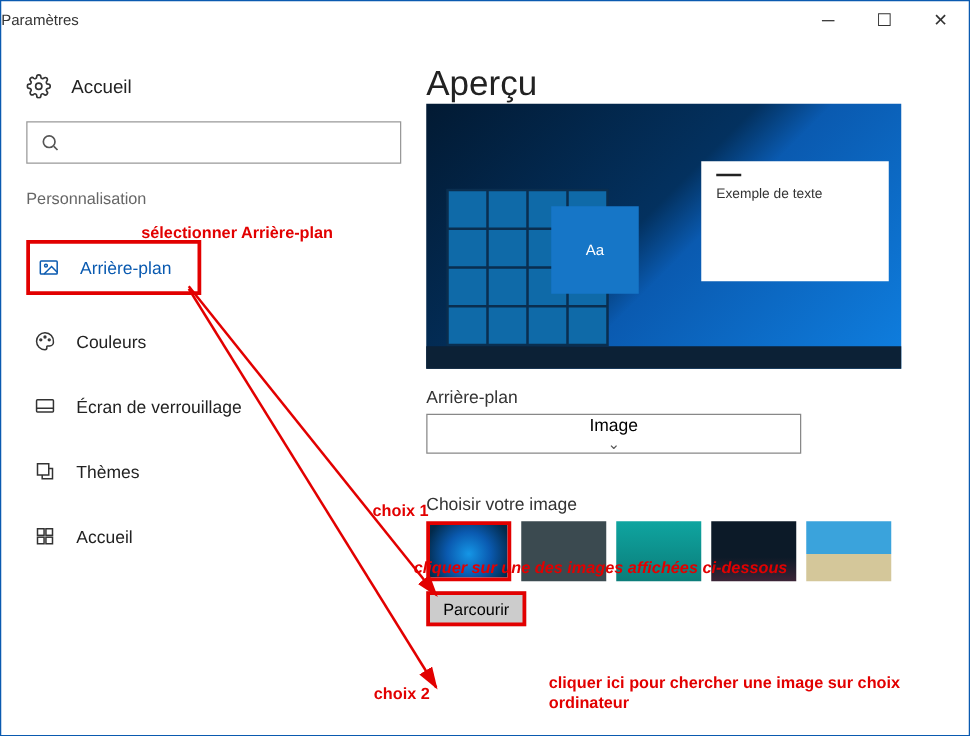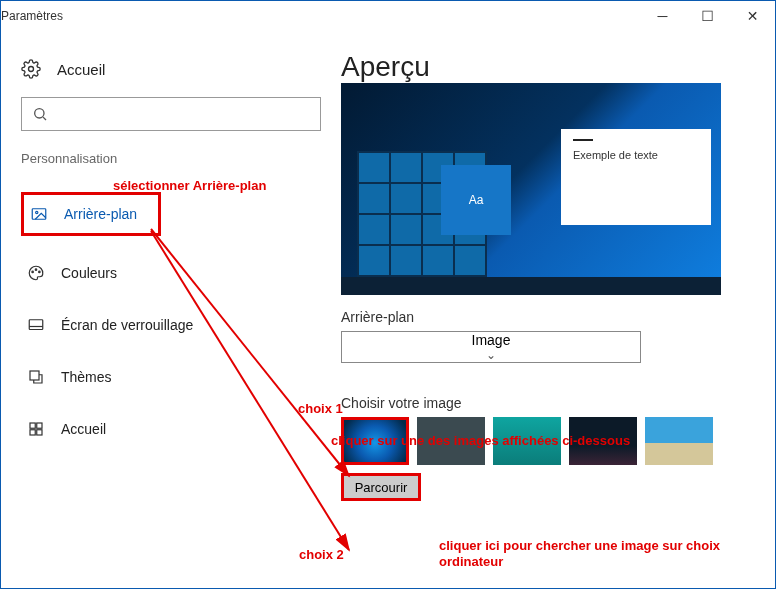--- a/index.html
+++ b/index.html
@@ -182,21 +182,21 @@
     </div>
 
     <div class="browse-btn">
       <span>Parcourir</span>
     </div>
   </div>
 </div>
 
 <div class="ann" style="left:112px; top:177px;">sélectionner Arrière-plan</div>
 <div class="ann" style="left:297px; top:400px;">choix 1</div>
-<div class="ann" style="left:330px; top:432px;">cliquer sur une des images affichées ci-dessous</div>
+<div class="ann" style="left:330px; top:445px;font-style:italic;">cliquer sur une des images affichées ci-dessous</div>
 <div class="ann" style="left:298px; top:546px;">choix 2</div>
 <div class="ann" style="left:438px; top:537px; max-width:300px; line-height:1.2">cliquer ici pour chercher une image sur choix ordinateur</div>
 
 <svg class="arrow" style="left:0; top:0;" width="776" height="589">
   <defs>
     <marker id="ah" markerWidth="10" markerHeight="10" refX="8" refY="3" orient="auto">
       <path d="M0,0 L9,3 L0,6 z" fill="#e20000"></path>
     </marker>
   </defs>
   <line x1="150" y1="228" x2="348" y2="475" stroke="#e20000" stroke-width="2" marker-end="url(#ah)"></line>

